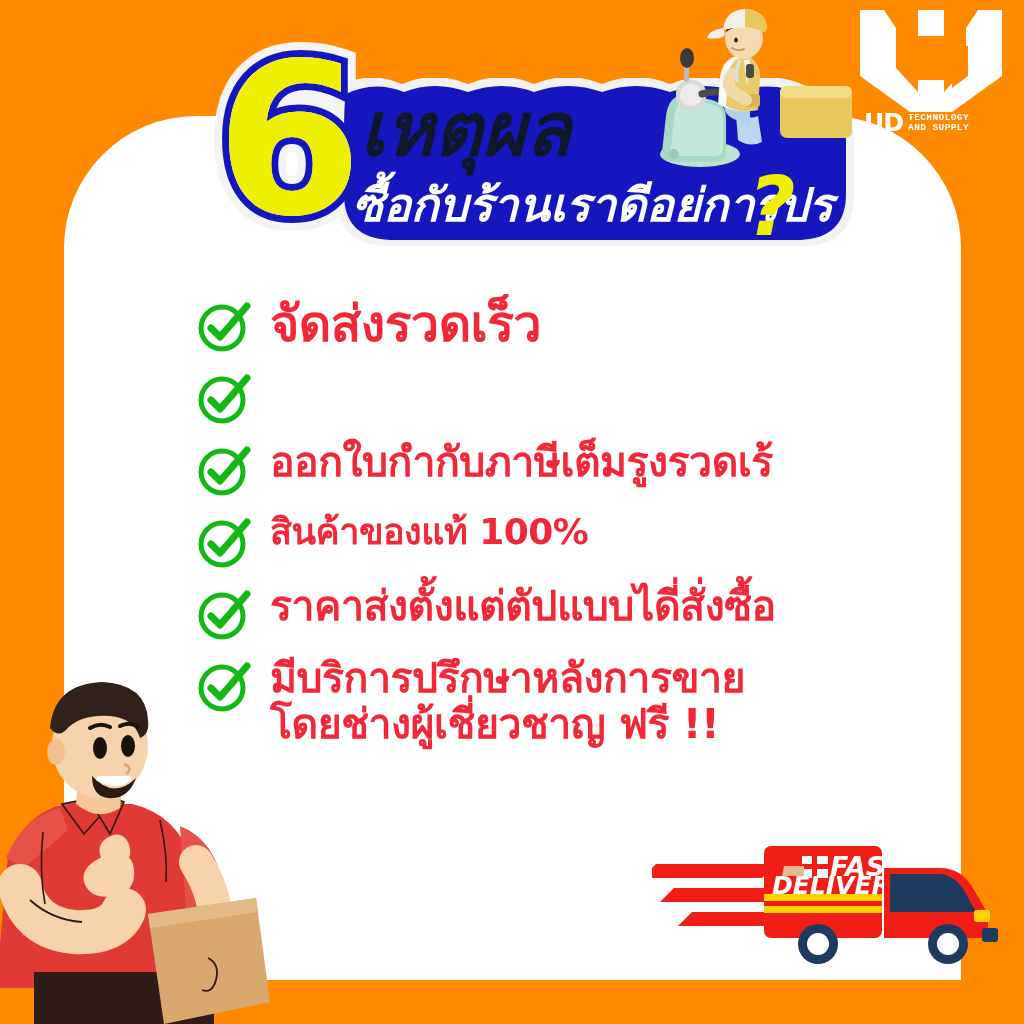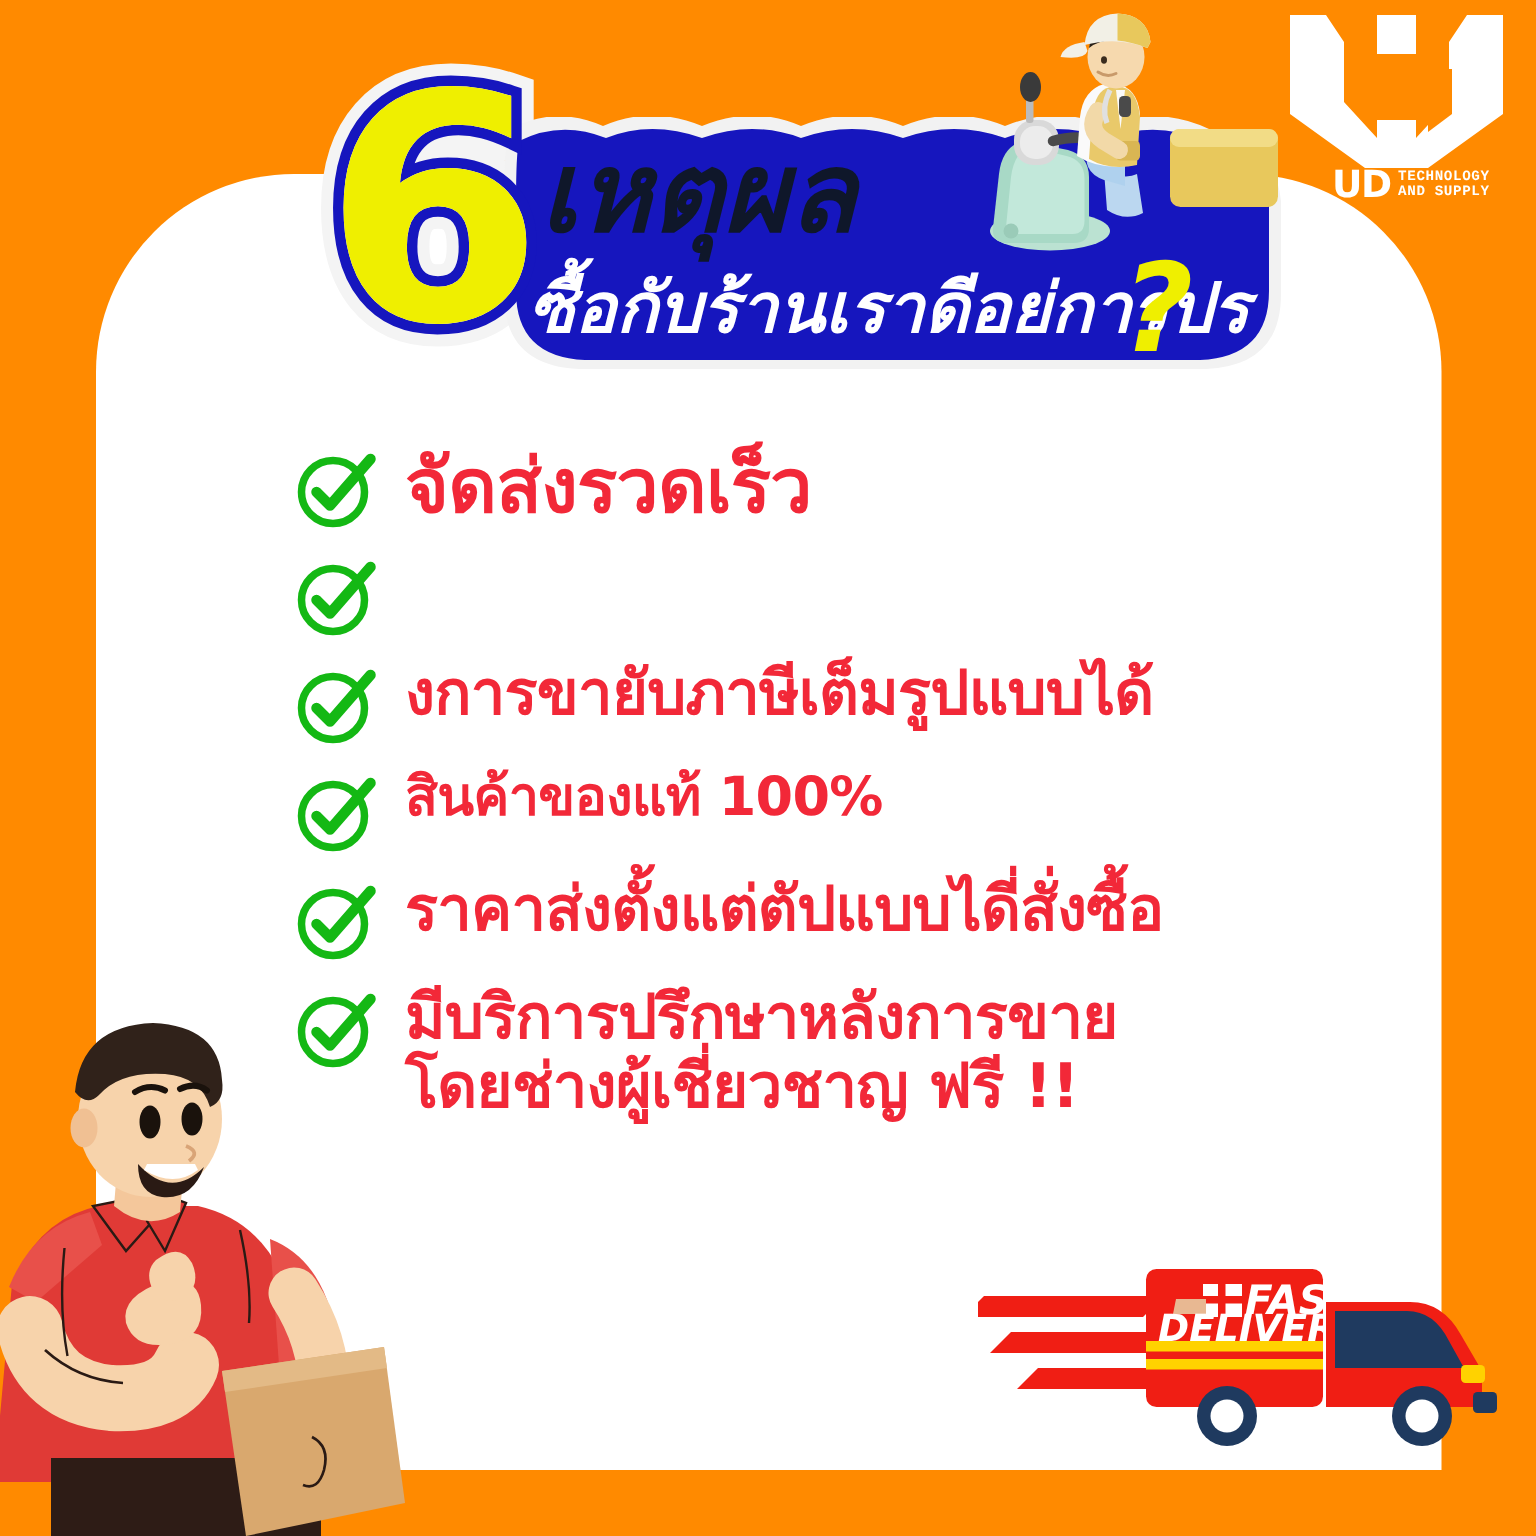--- a/index.html
+++ b/index.html
@@ -20,21 +20,21 @@
     border-radius:132px 132px 0 0;
     overflow:hidden;
   }
 
   
   #logo { position:absolute; right:18px; top:6px; width:150px; height:140px; }
   #logo svg { display:block; }
   #logo-word { position:absolute; left:8px; top:104px; display:flex; align-items:center; gap:5px; }
   #logo-ud {
     color:#fff; font-weight:900; font-size:25px; letter-spacing:-1px;
-    font-family:"DejaVu Sans", sans-serif; line-height:1;margin-left:24px;
+    font-family:"DejaVu Sans", sans-serif; line-height:1;
   }
   #logo-sub { color:#fff; font-size:9.5px; font-weight:700; line-height:1.02;
               letter-spacing:.4px; font-family:Liberation Mono, monospace; }
 
   
   #headline { position:absolute; left:0; top:0; width:1024px; height:290px; }
 
   #big6 {
     position:absolute; left:216px; top:36px;
     font-family:"DejaVu Sans", sans-serif;
@@ -210,21 +210,21 @@
       <circle cx="26" cy="30" r="21" fill="none" stroke="#14B814" stroke-width="5"></circle>
       <path d="M15 30 L24 39 L51 8" fill="none" stroke="#14B814" stroke-width="7" stroke-linecap="round" stroke-linejoin="round"></path>
     </svg>
   </div>
 
   <div class="row r3">
     <svg class="check" viewBox="0 0 56 56">
       <circle cx="26" cy="30" r="21" fill="none" stroke="#14B814" stroke-width="5"></circle>
       <path d="M15 30 L24 39 L51 8" fill="none" stroke="#14B814" stroke-width="7" stroke-linecap="round" stroke-linejoin="round"></path>
     </svg>
-    <div class="btext">งการขายับภาษีเต็มรูปแบบได้</div>
+    <div class="btext">ออกใบกำกับภาษีเต็มรูงรวดเร้</div>
   </div>
 
   <div class="row r4">
     <svg class="check" viewBox="0 0 56 56">
       <circle cx="26" cy="30" r="21" fill="none" stroke="#14B814" stroke-width="5"></circle>
       <path d="M15 30 L24 39 L51 8" fill="none" stroke="#14B814" stroke-width="7" stroke-linecap="round" stroke-linejoin="round"></path>
     </svg>
     <div class="btext">สินค้าของแท้ 100%</div>
   </div>
 

